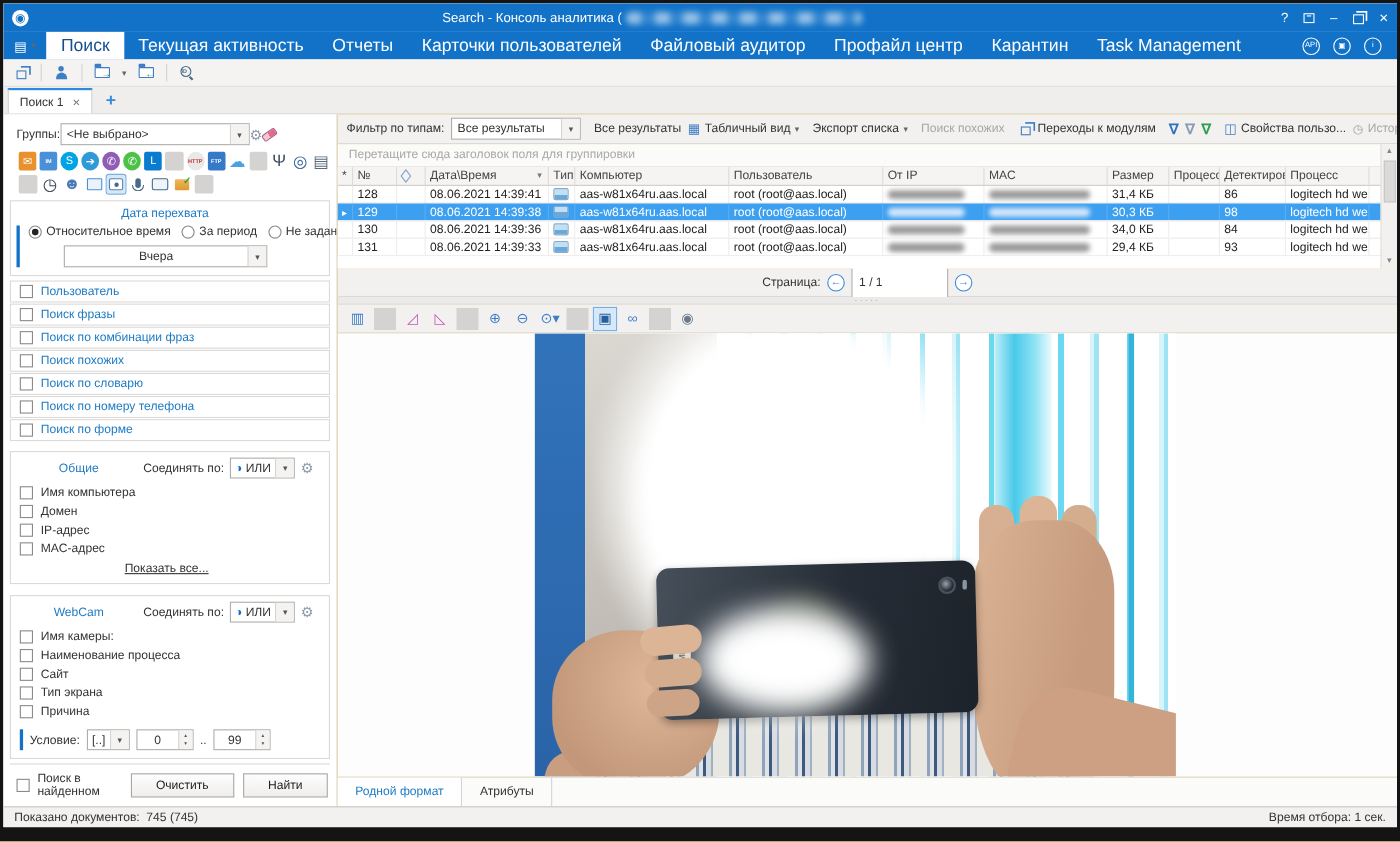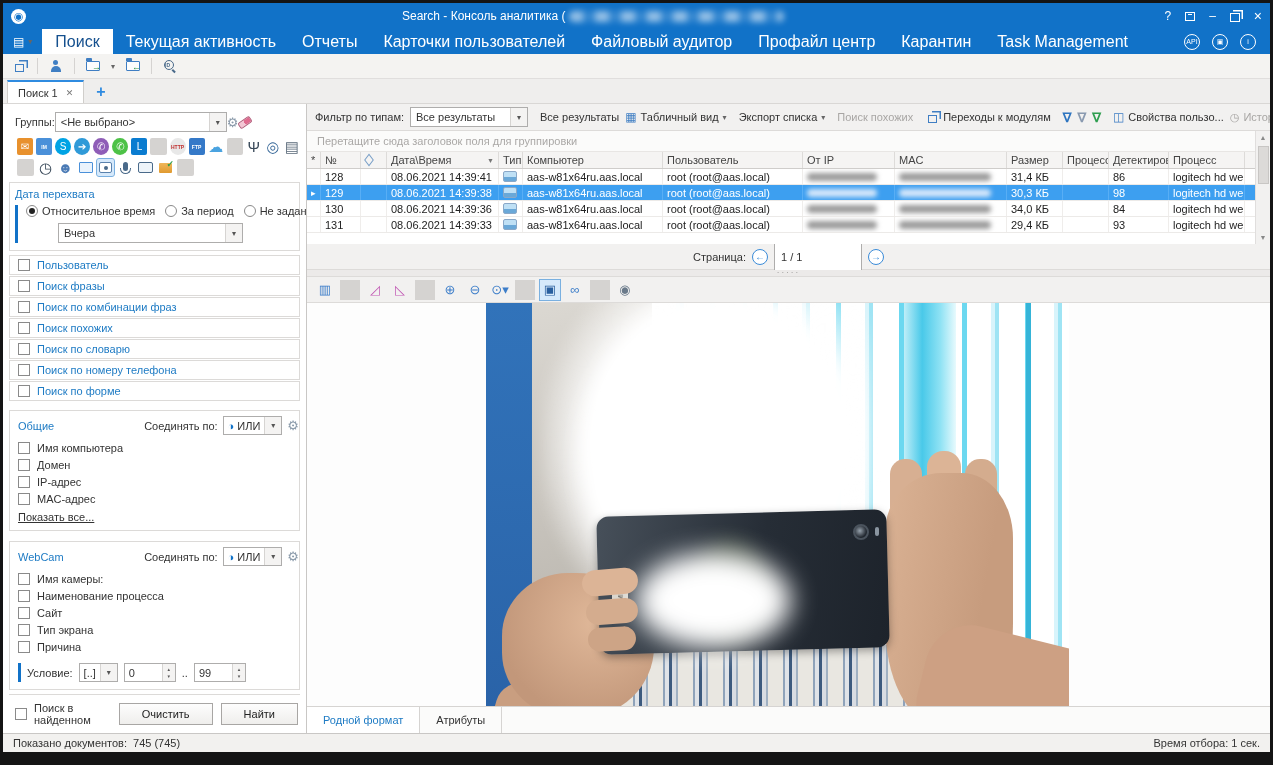--- a/index.html
+++ b/index.html
@@ -73,21 +73,21 @@
   .chicon.selected { background:#d6e9fb !important; outline:1px solid #7ab0e0; }
   .chicon.monitoric::before { content:""; width:12px; height:9px; border:1.5px solid #4a90d9; border-radius:1px; background:#eaf3fc; }
   .chicon.webcamic::before { content:""; width:11px; height:9px; border:1.5px solid #5a82ad; border-radius:2px; background:#fff; }
   .chicon.webcamic::after { content:""; position:absolute; width:4px; height:4px; border-radius:50%; background:#4a6a8a; }
   .chicon.micic::before { content:""; width:5px; height:9px; background:#4a6a8a; border-radius:3px; margin-bottom:3px; }
   .chicon.micic::after { content:""; position:absolute; bottom:2px; width:9px; height:5px; border:1.5px solid #4a6a8a; border-top:none; border-radius:0 0 6px 6px; }
   .chicon.radioic::before { content:""; width:13px; height:9px; border:1.5px solid #4a6a8a; border-radius:2px; background:#eef4f9; }
   .chicon.folderic::before { content:""; width:13px; height:10px; background:linear-gradient(#f0b65a,#e09a30); border-radius:1px; }
   .chicon.folderic::after { content:"✓"; position:absolute; right:0; top:0; color:#2e9e4f; font-size:9px; font-weight:bold; }
 
-  .fbox { border:1px solid #dcdad8; background:#fff; margin:4px 0; padding:5px 0 7px 8px; }
+  .fbox { border:1px solid #dcdad8; background:#fff; margin:4px 0; padding:5px 14px 7px 8px;text-align:center; }
   .fbox .ftitle { color:#1e7bc4; margin-bottom:5px; }
   .accentrow { display:flex; gap:8px; }
   .accentbar { width:3px; background:#1172c8; flex:0 0 auto; }
   .rb { width:12px; height:12px; border:1px solid #8a8a8a; border-radius:50%; background:#fff; display:inline-flex; align-items:center; justify-content:center; }
   .rb.on::after { content:""; width:6px; height:6px; border-radius:50%; background:#222; }
   .radios { display:flex; align-items:center; gap:10px; margin-bottom:6px; flex-wrap:nowrap; }
   .radios label { display:flex; align-items:center; gap:4px; white-space:nowrap; }
   .cb { width:12px; height:12px; border:1px solid #8a8a8a; background:#fff; display:inline-flex; align-items:center; justify-content:center; flex:0 0 auto; }
   .cb.checked { background:#d6e9fb; border-color:#5a8fc0; }
   .cb.checked::after { content:"✓"; color:#3a7bbf; font-size:10px; font-weight:bold; }

